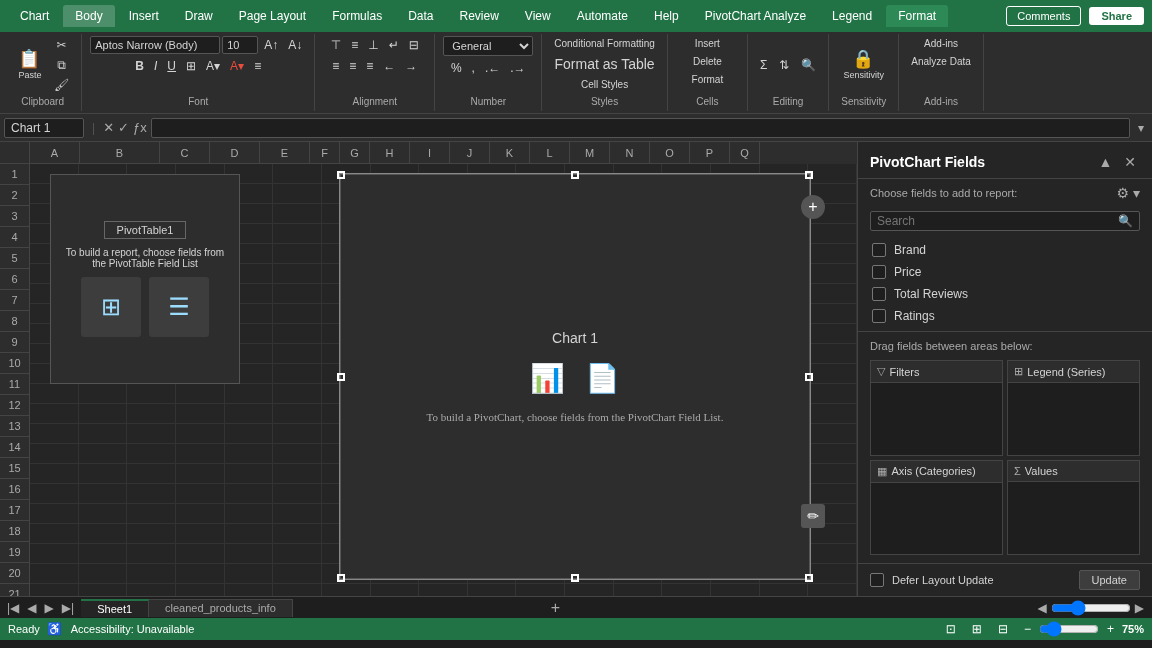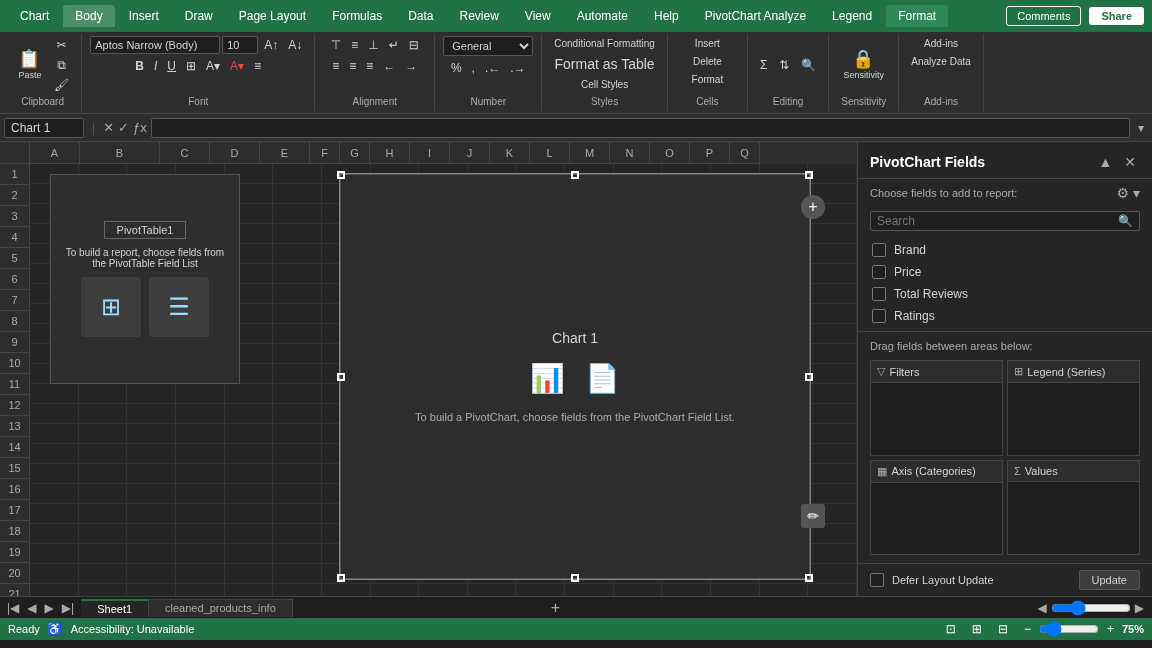--- a/index.html
+++ b/index.html
@@ -63,21 +63,21 @@
     .handle.tl { top: -4px; left: -4px; }
     .handle.tm { top: -4px; left: calc(50% - 4px); }
     .handle.tr { top: -4px; right: -4px; }
     .handle.ml { top: calc(50% - 4px); left: -4px; }
     .handle.mr { top: calc(50% - 4px); right: -4px; }
     .handle.bl { bottom: -4px; left: -4px; }
     .handle.bm { bottom: -4px; left: calc(50% - 4px); }
     .handle.br { bottom: -4px; right: -4px; }
     .chart-inner { display: flex; flex-direction: column; align-items: center; justify-content: center; height: 100%; gap: 16px; }
     .chart-title-label { font-size: 14px; color: #d4d4d4; }
-    .chart-desc { font-size: 11px; color: #aaa; text-align: right; padding: 0 30px; }
+    .chart-desc { font-size: 11px; color: #aaa; text-align: right; padding: 0 30px; font-family: Liberation Serif, serif; }
     .chart-icons { display: flex; gap: 20px; align-items: center; }
     .chart-icon-bar { font-size: 28px; color: #9cdcfe; }
     .chart-icon-doc { font-size: 28px; color: #9cdcfe; }
     .add-btn { position: absolute; top: 20px; right: -16px; width: 24px; height: 24px; background: #555; border-radius: 50%; display: flex; align-items: center; justify-content: center; color: #fff; font-size: 16px; cursor: pointer; }
     .edit-btn { position: absolute; bottom: 50px; right: -16px; width: 24px; height: 24px; background: #555; border-radius: 3px; display: flex; align-items: center; justify-content: center; color: #fff; font-size: 14px; cursor: pointer; }
 
     
     .pivot-panel { width: 295px; min-width: 295px; background: #252526; border-left: 1px solid #444; display: flex; flex-direction: column; overflow: hidden; }
     .panel-header { display: flex; align-items: center; justify-content: space-between; padding: 10px 12px 6px; border-bottom: 1px solid #444; }
     .panel-title { font-size: 14px; color: #fff; font-weight: 600; }

